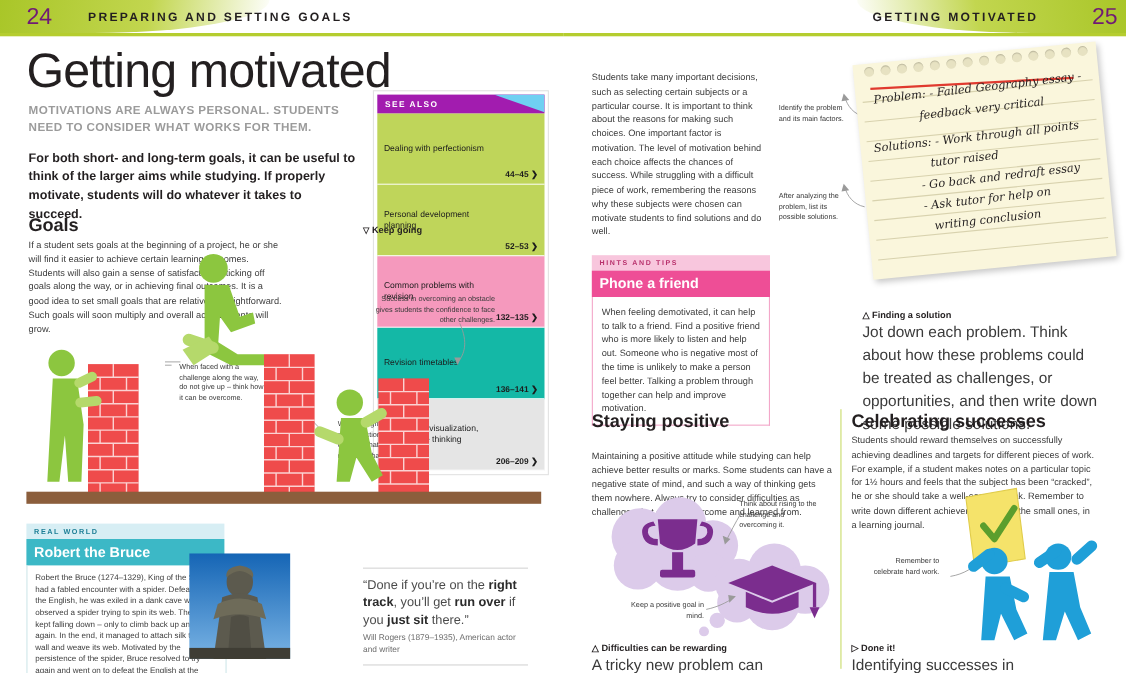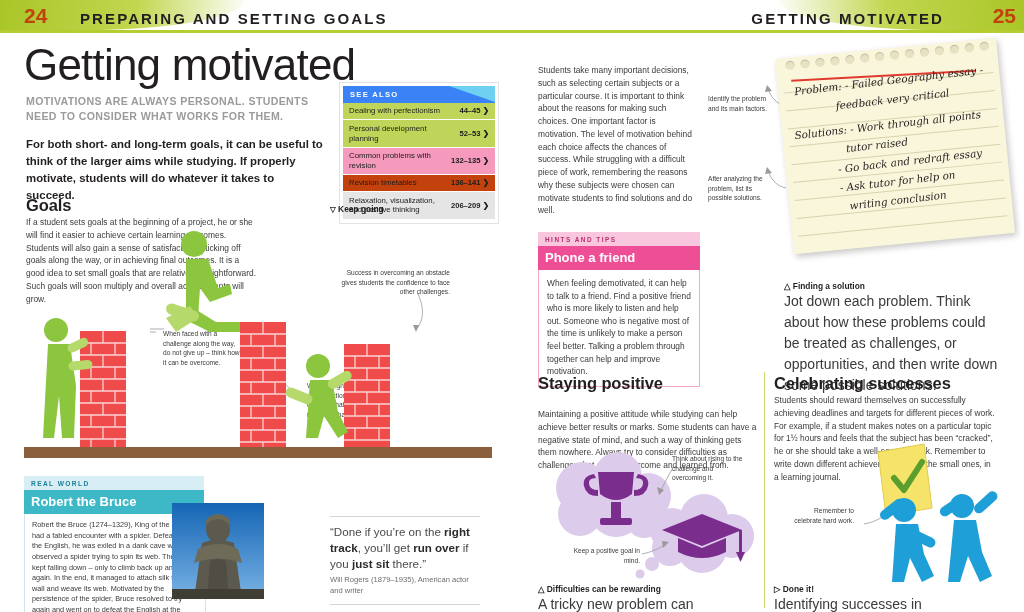--- a/index.html
+++ b/index.html
@@ -11,48 +11,48 @@
   .hdr.left{left:0;}
   .hdr.right{right:0;}
   .hdr .band{position:absolute;left:0;right:0;top:0;height:30px;background:#fff;}
   .hdr .rule{position:absolute;left:0;right:0;top:30px;height:3px;background:#b5cd2f;}
   .corner-l{position:absolute;left:0;top:0;width:245px;height:30px;
      background:linear-gradient(100deg,#a9c628 0%,#c2d64f 55%,#ffffff 100%);
      border-bottom-right-radius:160px 30px;}
   .corner-r{position:absolute;right:0;top:0;width:245px;height:30px;
      background:linear-gradient(260deg,#a9c628 0%,#c2d64f 55%,#ffffff 100%);
      border-bottom-left-radius:160px 30px;}
-  .folio{position:absolute;top:4px;font-weight:bold;font-size:21px;color:#c2410c;letter-spacing:0px;}
+  .folio{position:absolute;top:4px;font-weight:normal;font-size:21px;color:#701a75;letter-spacing:0px;}
   .folio.l{left:24px;}
   .folio.r{right:8px;text-align:right;}
-  .runhead{position:absolute;top:10px;font-size:15px;font-weight:bold;letter-spacing:2.1px;color:#231f20;}
+  .runhead{position:absolute;top:10px;font-size:11px;font-weight:bold;letter-spacing:2.1px;color:#231f20;}
   .runhead.l{left:80px;}
   .runhead.r{right:80px;}
 
   
   .page-left{position:absolute;left:0;top:36px;width:512px;height:576px;}
   .page-right{position:absolute;left:512px;top:36px;width:512px;height:576px;}
 
   h1.title{position:absolute;left:24px;top:4px;margin:0;font-size:44px;font-weight:normal;
      letter-spacing:-0.8px;color:#231f20;font-family:"Liberation Sans",sans-serif;}
   .standfirst{position:absolute;left:26px;top:58px;width:300px;font-size:10.6px;
      font-weight:bold;letter-spacing:.35px;color:#9b9b9b;line-height:1.38;}
   .introtext{position:absolute;left:26px;top:100px;width:300px;font-size:11.4px;font-weight:bold;
      line-height:1.48;color:#231f20;}
 
   
   .seealso{position:absolute;left:340px;top:47px;width:152px;background:#fff;
      padding:3px;box-shadow:0 0 0 1px #e2e2e2;}
-  .sa-head{background:#3b82f6;color:#fff;font-size:7.6px;font-weight:bold;letter-spacing:1.3px;
+  .sa-head{background:#a21caf;color:#fff;font-size:7.6px;font-weight:bold;letter-spacing:1.3px;
      padding:4px 6px 4px 7px;position:relative;overflow:hidden;}
   .sa-head:after{content:"";position:absolute;right:0;top:0;border-top:16px solid #6fd0f2;
      border-left:46px solid transparent;}
   .sa-row{display:flex;justify-content:space-between;align-items:center;font-size:7.8px;
      padding:3.2px 6px;line-height:1.28;color:#1c1c1c;border-bottom:1px solid #ffffff;}
-  .sa-row .pg{font-weight:bold;white-space:nowrap;padding-left:5px;font-size:7.6px;}
+  .sa-row .pg{font-weight:bold;white-space:nowrap;padding-left:5px;font-size:7.6px;margin-top:48px;}
 
   h2.sec{position:absolute;margin:0;font-size:16.5px;font-weight:bold;color:#231f20;letter-spacing:-.1px;}
   .body-sm{font-size:8.4px;line-height:1.52;color:#3a3a3a;}
 
   .goals-head{left:26px;top:160px;}
   .goals-body{position:absolute;left:26px;top:180px;width:230px;}
 
   .kg{position:absolute;left:330px;top:168px;width:160px;}
   .kg .cap-h{font-size:8.4px;font-weight:bold;color:#231f20;margin-bottom:2px;}
   .kg .cap-h .tri{color:#231f20;font-size:7.5px;}
@@ -152,21 +152,21 @@
             <span class="pg">44–45 ❯</span>
           </div>
           <div class="sa-row" style="background: rgb(191, 213, 90);">
             <span>Personal development planning</span>
             <span class="pg">52–53 ❯</span>
           </div>
           <div class="sa-row" style="background: rgb(245, 153, 189);">
             <span>Common problems with revision</span>
             <span class="pg">132–135 ❯</span>
           </div>
-          <div class="sa-row" style="background: #c2410c;">
+          <div class="sa-row" style="background: #14b8a6;">
             <span>Revision timetables</span>
             <span class="pg">136–141 ❯</span>
           </div>
           <div class="sa-row" style="background: #e5e5e5;">
             <span>Relaxation, visualization, and positive thinking</span>
             <span class="pg">206–209 ❯</span>
           </div>
         </div>
     </div>
 

